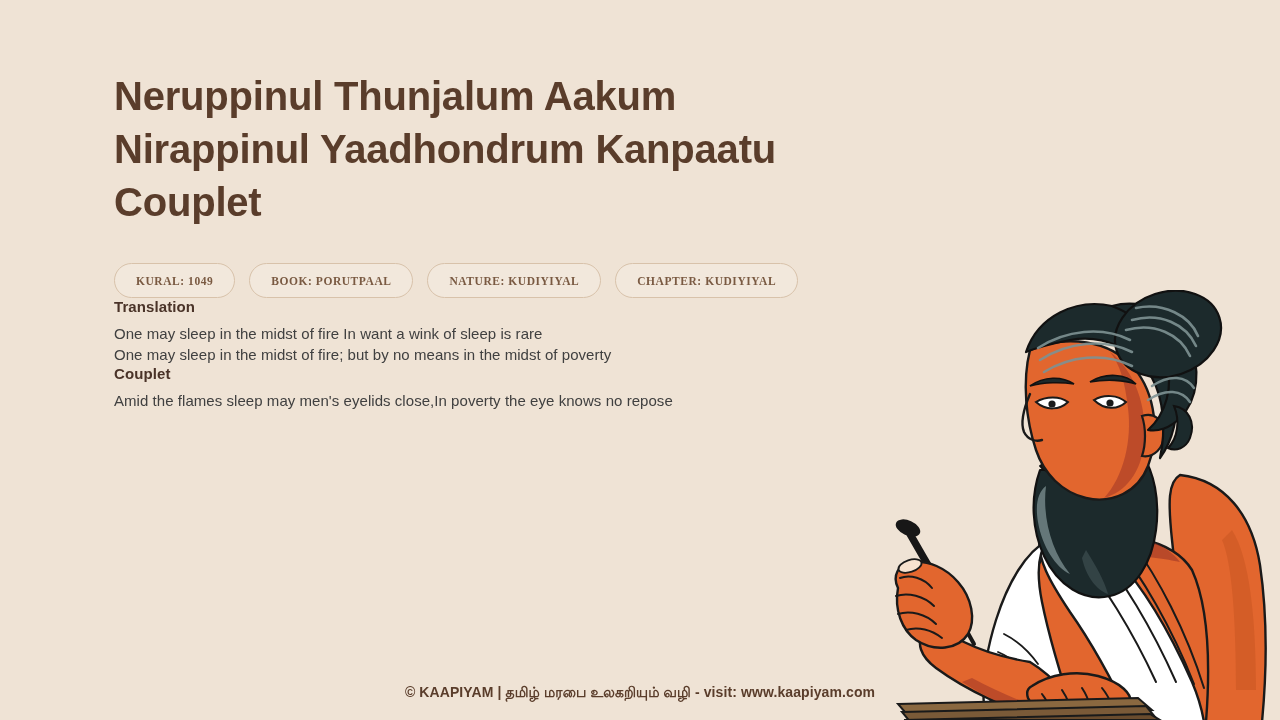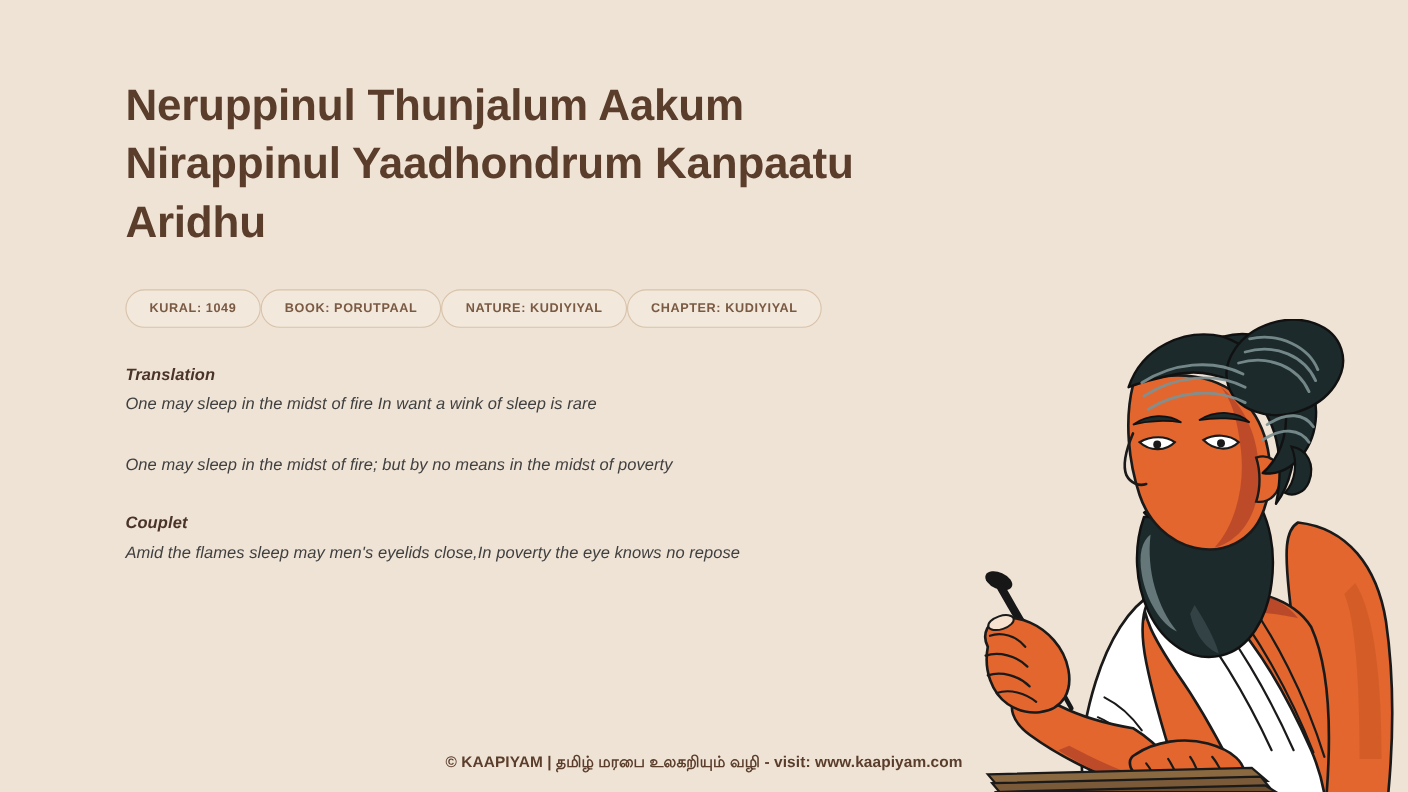--- a/index.html
+++ b/index.html
@@ -54,41 +54,41 @@
     font-weight: bold;
     color: #5A3D2B;
     letter-spacing: -0.2px;
     margin: 0;
     max-width: 700px;
   }
 
   #chips {
     display: flex;
     flex-wrap: wrap;
+    gap: 14px;
     margin-top: 34px;
+    font-family: Liberation Serif, serif;
   }
   .chip {
     display: inline-flex;
     align-items: center;
     justify-content: center;
     height: 33px;
     padding: 0 21px;
     border: 1px solid #D8C2AA;
     border-radius: 18px;
     background: #F2E8DC;
     color: #7A5A42;
     font-size: 11.5px;
     font-weight: bold;
     letter-spacing: 0.55px;
     white-space: nowrap;
   }
 
   .section {
-    margin-top: 34px;
-    font-style: italic;
   }
   .section:first-of-type {
     margin-top: 36px;
   }
   .section-heading {
     font-size: 15px;
     font-weight: bold;
     color: #4A3328;
     margin: 0 0 8px 0;
     letter-spacing: 0.1px;
@@ -222,21 +222,21 @@
         </g>
 
         <path d="M294 116 C308 118 316 132 310 148 C306 158 296 162 288 158 C298 148 300 130 294 116 Z" fill="#1C2A2C" stroke="#111111" stroke-width="2"></path>
 
       </g>
     </svg>
   </div>
 
   <div id="content">
 
-    <h1 id="title">Neruppinul Thunjalum Aakum Nirappinul Yaadhondrum Kanpaatu Aridhu</h1>
+    <h1 id="title">Neruppinul Thunjalum Aakum Nirappinul Yaadhondrum Kanpaatu Couplet</h1>
 
     <div id="chips">
       <span class="chip">KURAL: 1049</span>
       <span class="chip">BOOK: PORUTPAAL</span>
       <span class="chip">NATURE: KUDIYIYAL</span>
       <span class="chip">CHAPTER: KUDIYIYAL</span>
     </div>
 
     <div class="section">
       <h2 class="section-heading">Translation</h2>

